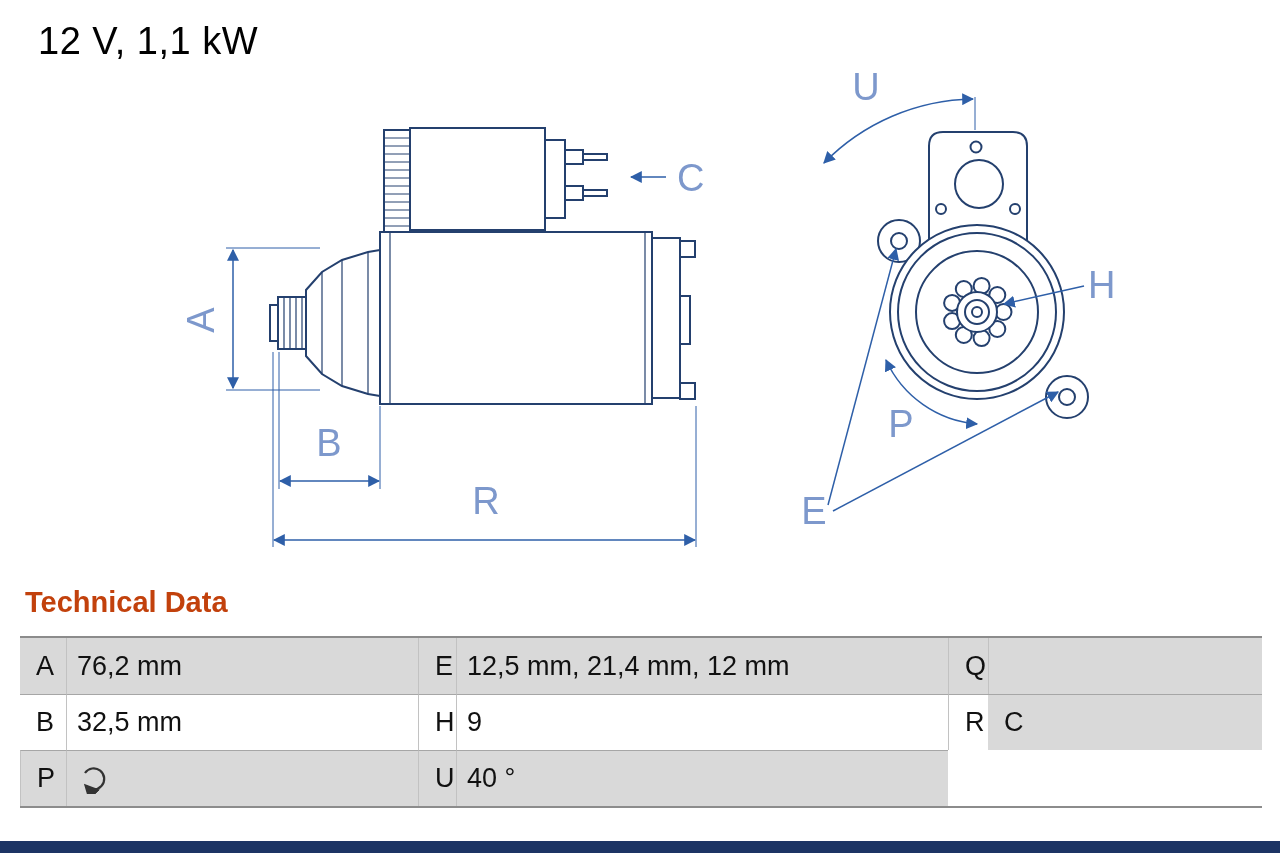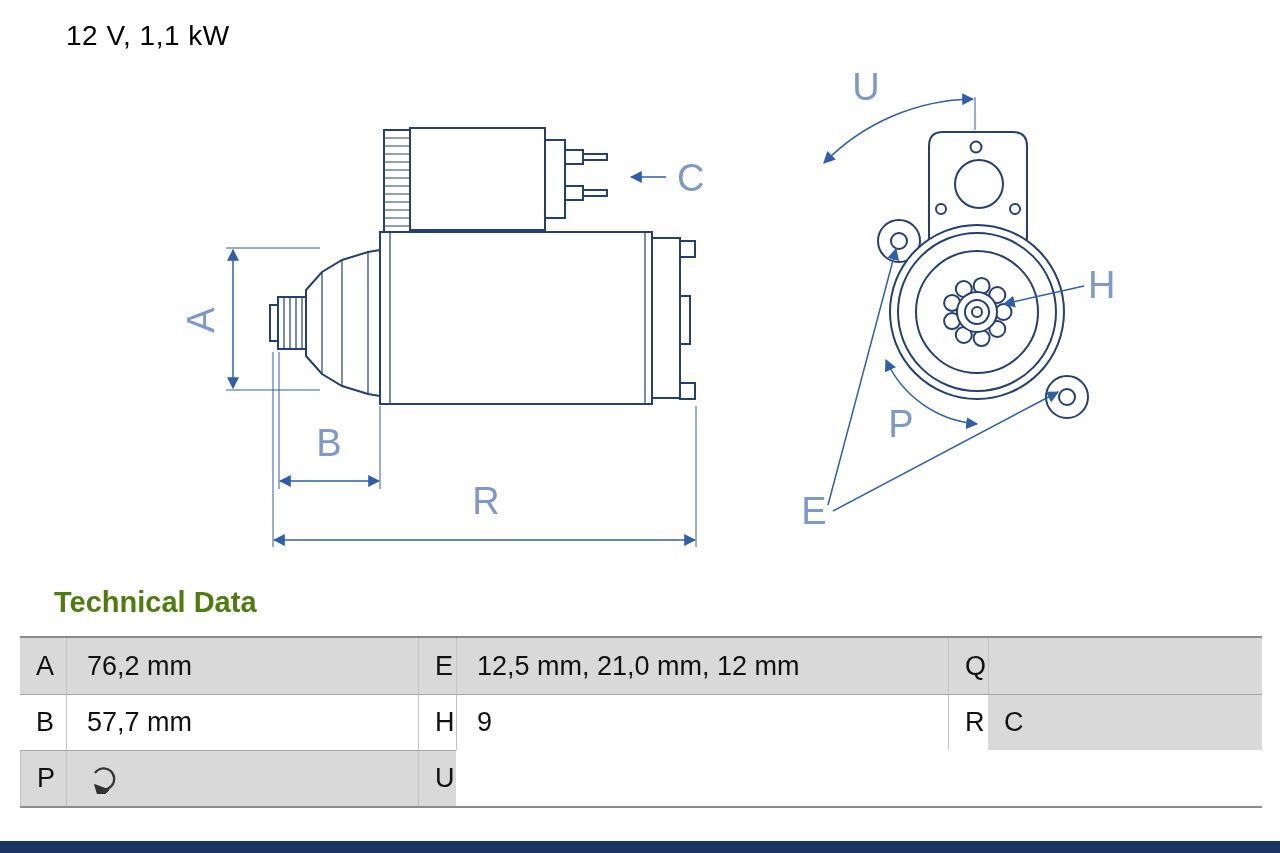--- a/index.html
+++ b/index.html
@@ -1,27 +1,27 @@
 <!DOCTYPE html>
 <html><head>
 <meta charset="utf-8">
 <style>
   html,body{margin:0;padding:0;background:#fff;}
   .screen{position:relative;width:1280px;height:853px;background:#ffffff;
     font-family:"Liberation Sans",sans-serif;overflow:hidden;}
-  .title{position:absolute;left:38px;top:20px;font-size:28px;color:#000;letter-spacing:.5px;margin-left:28px;}
+  .title{position:absolute;left:38px;top:20px;font-size:38px;color:#000;letter-spacing:.5px;}
   .drawing-svg{position:absolute;left:0;top:0;}
-  .tech-heading{position:absolute;left:54px;top:586px;font-size:29px;font-weight:bold;color:#4d7c0f;}
+  .tech-heading{position:absolute;left:25px;top:586px;font-size:29px;font-weight:bold;color:#c2410c;}
   .data-table{position:absolute;left:20px;top:636px;width:1242px;display:grid;
     grid-template-columns:46px 352px 38px 492px 40px 1fr;
     border-top:2px solid #8c8c8c;border-bottom:2px solid #8c8c8c;}
   .cell{height:56px;display:flex;align-items:center;font-size:27px;color:#111;
     box-sizing:border-box;white-space:nowrap;}
   .cell.key{padding-left:16px;}
-  .cell.val{padding-left:20px;}
+  .cell.val{padding-left:10px;}
   .cell.vline{border-left:1px solid #c2c2c2;}
   .cell.sep{border-top:1px solid #a6a6a6;}
   .cell.shade{background:#d9d9d9;}
   .bottom-bar{position:absolute;left:0;bottom:0;width:1280px;height:12px;background:#1c3464;}
   svg text{font-family:"Liberation Sans",sans-serif;}
 </style>
 </head>
 <body>
 
 <div class="screen">
@@ -134,39 +134,40 @@
     </g>
   </svg>
 
   <div class="tech-heading">Technical Data</div>
 
   <div class="data-table">
 
     <div class="cell key shade">A</div>
     <div class="cell val shade vline">76,2 mm</div>
     <div class="cell key shade vline">E</div>
-    <div class="cell val shade vline">12,5 mm, 21,0 mm, 12 mm</div>
+    <div class="cell val shade vline">12,5 mm, 21,4 mm, 12 mm</div>
     <div class="cell key shade vline">Q</div>
     <div class="cell val shade vline"></div>
 
     <div class="cell key sep">B</div>
-    <div class="cell val sep vline">57,7 mm</div>
+    <div class="cell val sep vline">32,5 mm</div>
     <div class="cell key sep vline">H</div>
     <div class="cell val sep vline">9</div>
     <div class="cell key sep vline">R</div>
 
     <div class="cell key shade sep">C</div>
     <div class="cell key shade sep vline">P</div>
     <div class="cell val shade sep vline">
       <svg width="32" height="30" viewBox="0 0 32 30">
         <defs>
           <marker id="arrDark" viewBox="0 0 10 10" refX="8" refY="5" markerWidth="7" markerHeight="7" orient="auto-start-reverse">
             <path d="M0 0 L10 5 L0 10 z" fill="#333"></path>
           </marker>
         </defs>
         <path d="M 8 9 A 10.5 10.5 0 1 1 9 22" fill="none" stroke="#333" stroke-width="2.2" marker-end="url(#arrDark)"></path>
       </svg>
     </div>
     <div class="cell key shade sep vline">U</div>
+    <div class="cell val shade sep vline">40 °</div>
   </div>
 
   <div class="bottom-bar"></div>
 </div>
 
 </body></html>

